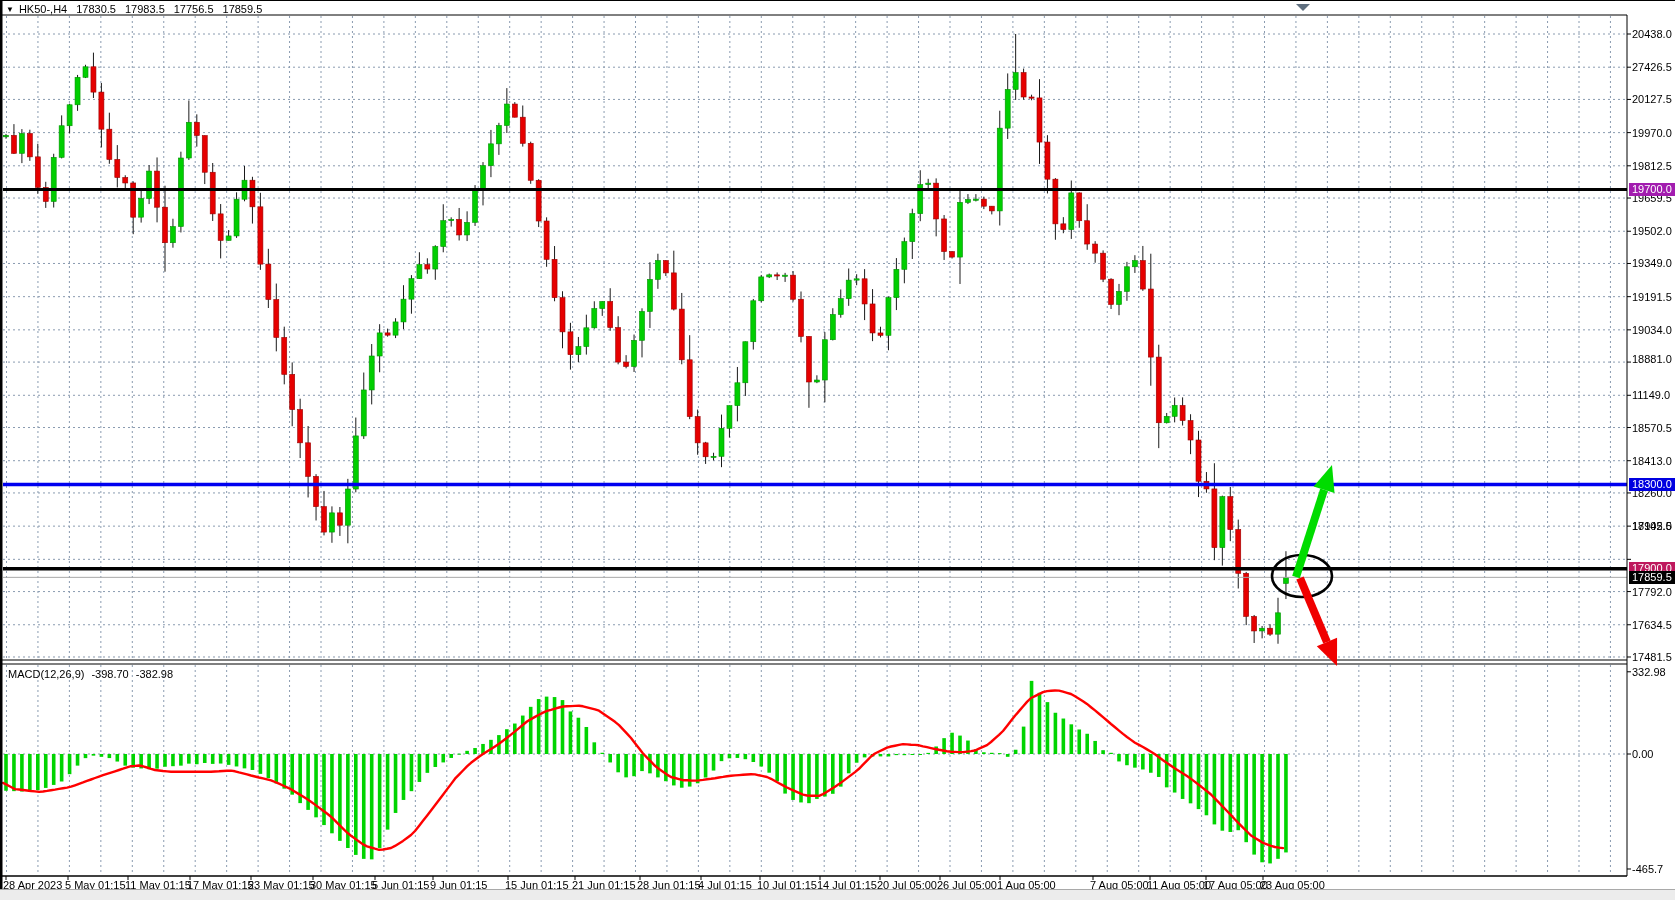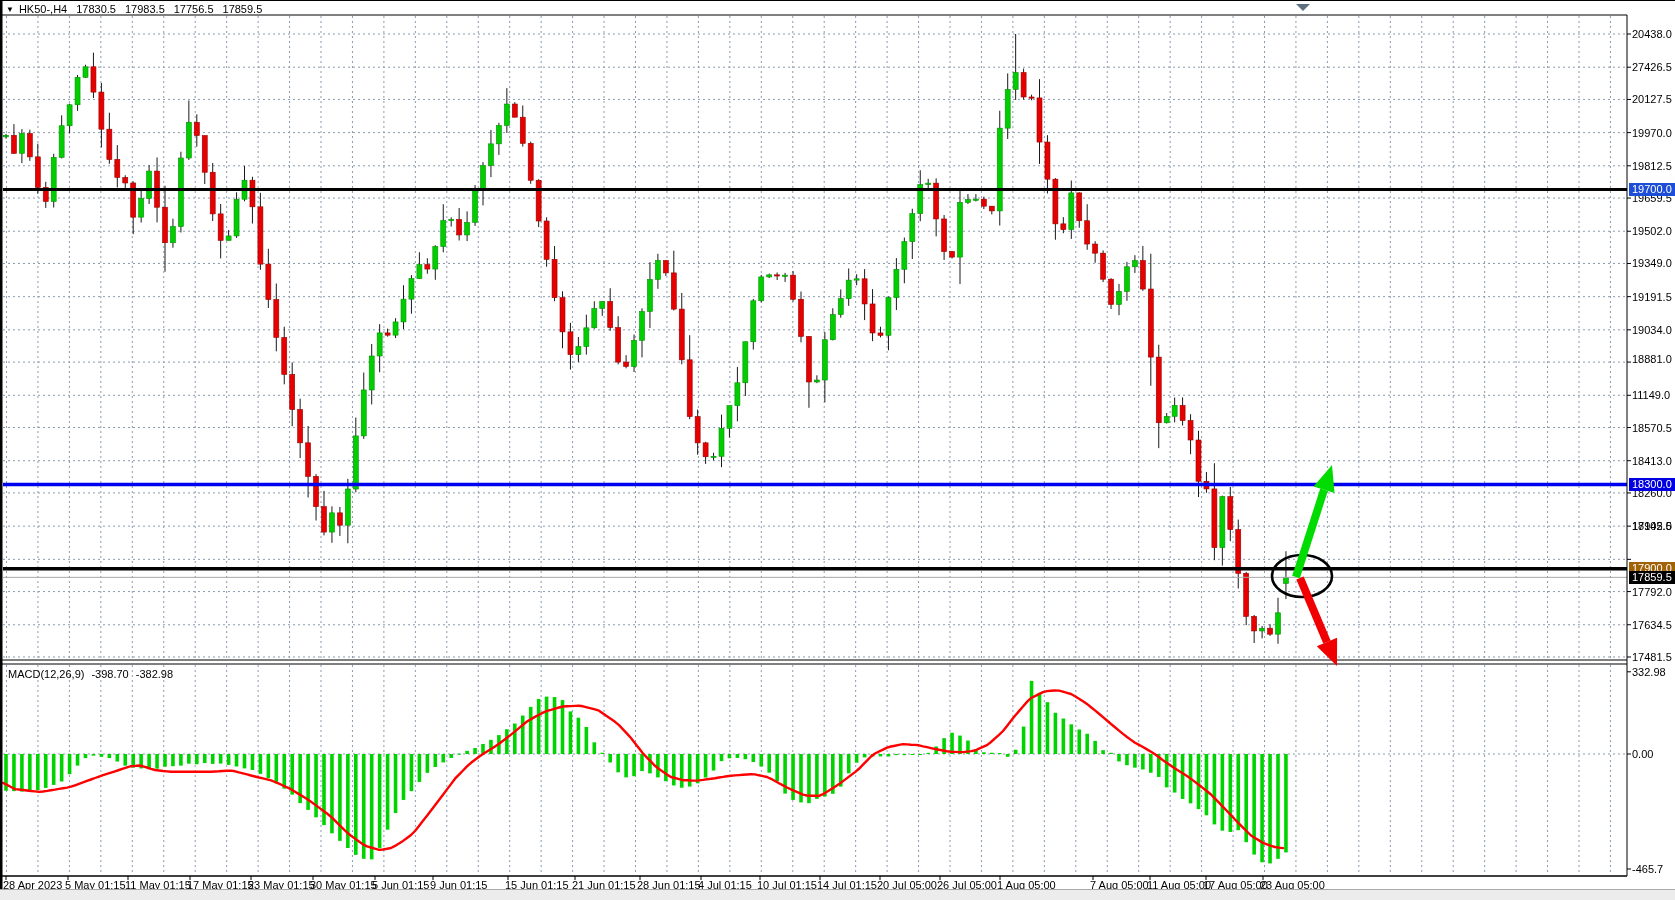--- a/index.html
+++ b/index.html
@@ -725,23 +725,23 @@
       <div class="lbl " style="left: 1632px; top: 352px;">18881.0</div>
       <div class="lbl " style="left: 1632px; top: 388.282px;">11149.0</div>
       <div class="lbl " style="left: 1632px; top: 420.522px;">18570.5</div>
       <div class="lbl " style="left: 1632px; top: 453.711px;">18413.0</div>
       <div class="lbl " style="left: 1632px; top: 485.951px;">18260.0</div>
       <div class="lbl " style="left: 1632px; top: 519.14px;">18102.5</div>
       <div class="lbl " style="left: 1632px; top: 519px; text-align: right;">17945.0</div>
       <div class="lbl " style="left: 1632px; top: 584.569px;">17792.0</div>
       <div class="lbl " style="left: 1632px; top: 617.758px;">17634.5</div>
       <div class="lbl " style="left: 1632px; top: 649.998px;">17481.5</div>
-      <div class="badge" style="left: 1629px; top: 182.012px; background: #1d4ed8;">19700.0</div>
+      <div class="badge" style="left: 1629px; top: 182.012px; background: #a21caf;">19700.0</div>
       <div class="badge" style="left: 1629px; top: 477.023px; background: rgb(0, 0, 224);">18300.0</div>
-      <div class="badge" style="left: 1629px; top: 561.311px; background: #a16207;">17900.0</div>
+      <div class="badge" style="left: 1629px; top: 561.311px; background: #be185d;">17900.0</div>
       <div class="badge" style="left: 1629px; top: 569.845px; background: rgb(0, 0, 0);">17859.5</div>
       <div class="lbl " style="left: 1632px; top: 665px;">332.98</div>
       <div class="lbl " style="left: 1632px; top: 747px;">0.00</div>
       <div class="lbl " style="left: 1632px; top: 861.988px;">-465.7</div>
       <div class="lbl date-lbl" style="left: 3px; top: 878px;">28 Apr 2023</div>
       <div class="lbl date-lbl" style="left: 65px; top: 878px;">5 May 01:15</div>
       <div class="lbl date-lbl" style="left: 125px; top: 878px;">11 May 01:15</div>
       <div class="lbl date-lbl" style="left: 187px; top: 878px;">17 May 01:15</div>
       <div class="lbl date-lbl" style="left: 248px; top: 878px;">23 May 01:15</div>
       <div class="lbl date-lbl" style="left: 310px; top: 878px;">30 May 01:15</div>

